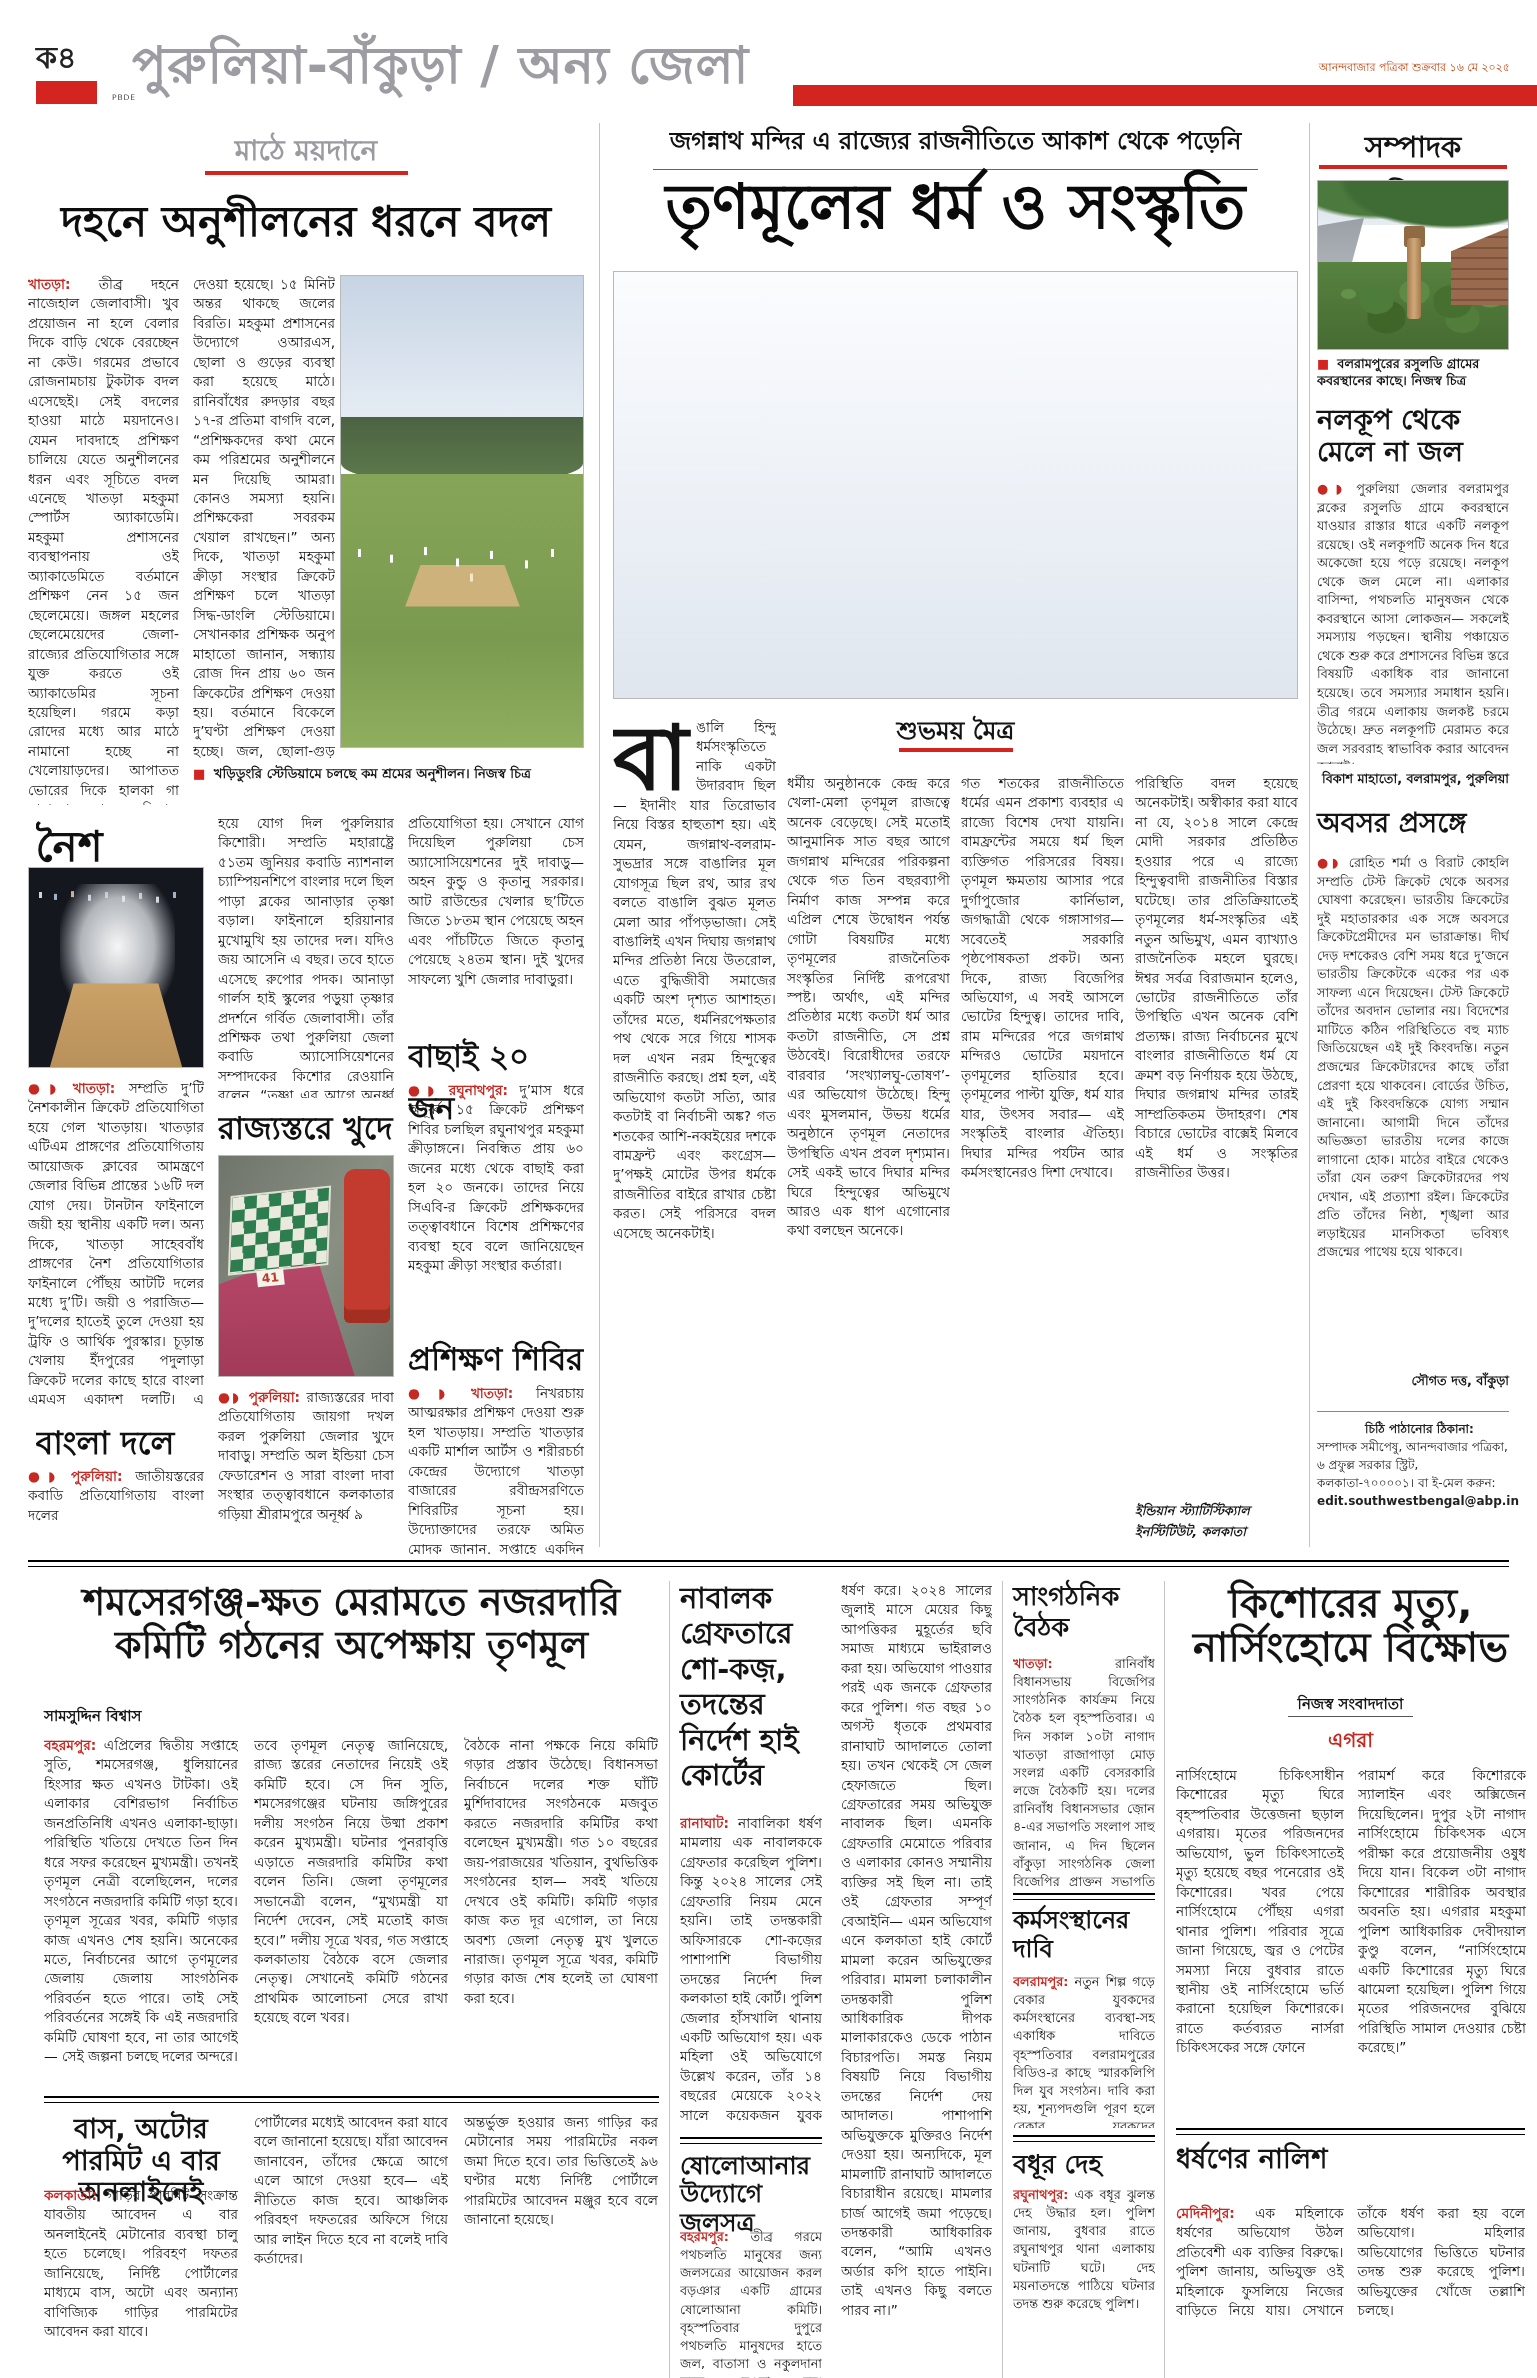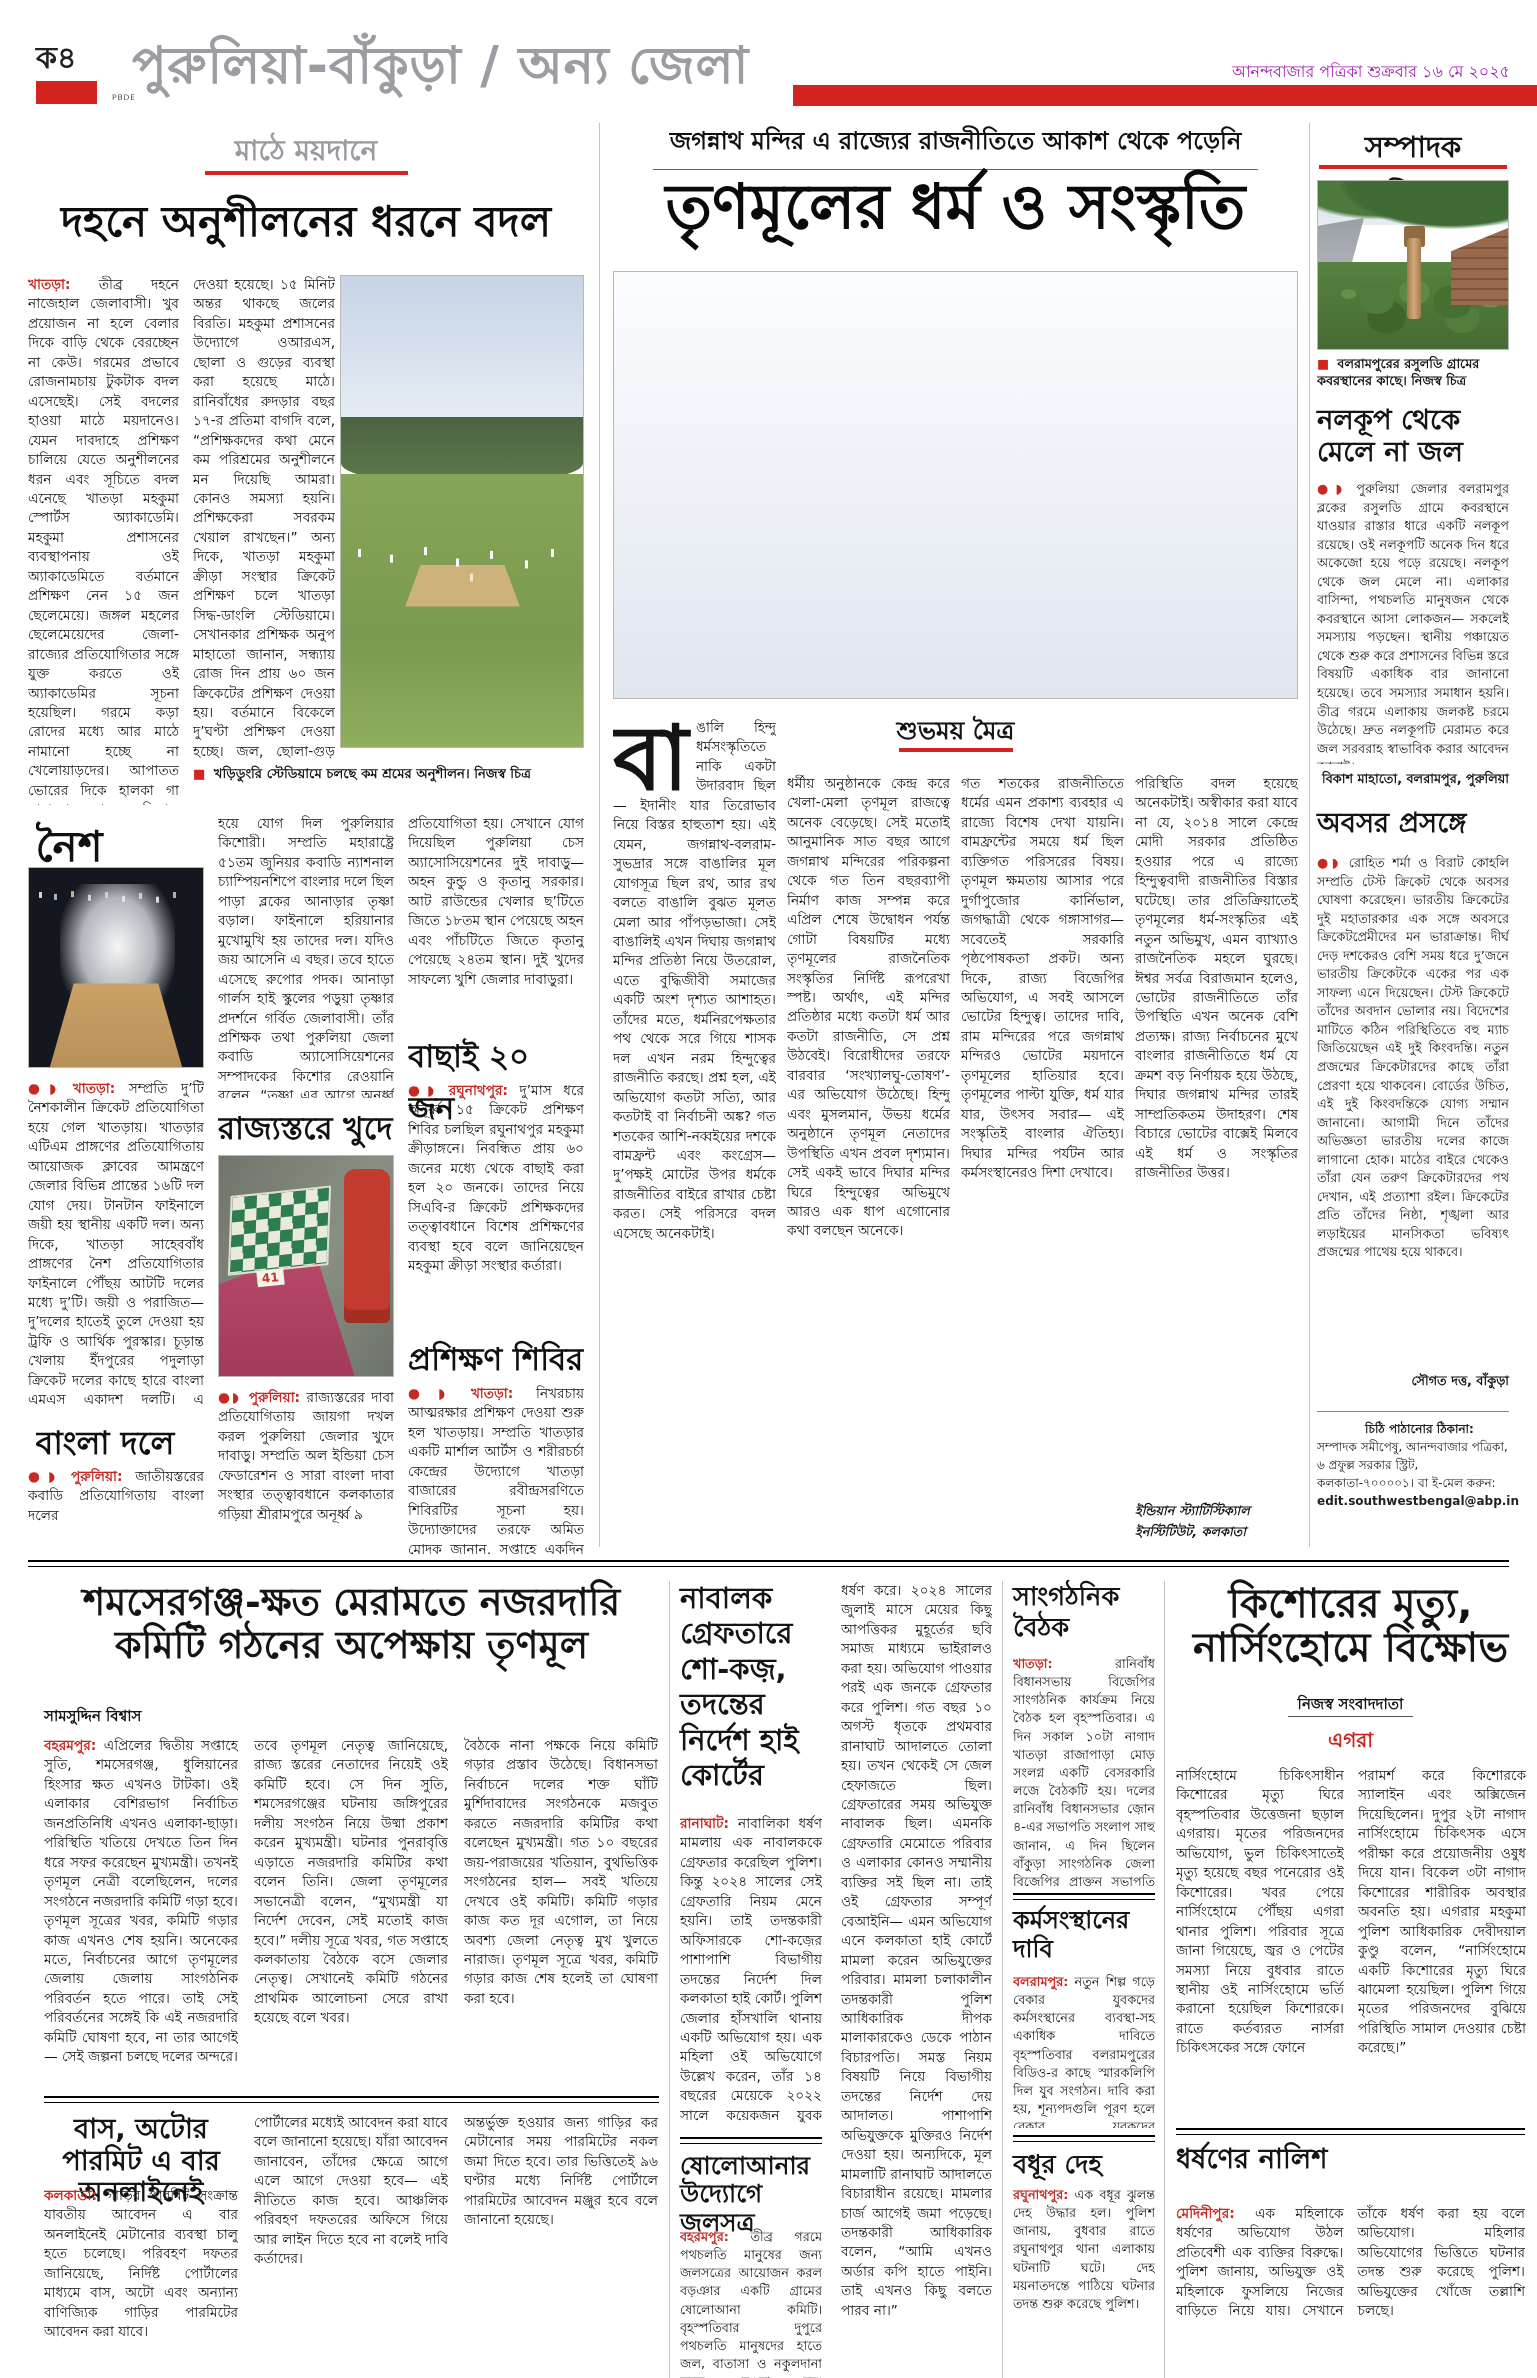--- a/index.html
+++ b/index.html
@@ -12,21 +12,21 @@
   .capmark{color:#d42420;margin-right:3.8px;}
   .caption{font-weight:bold;font-size:13.2px;line-height:1.3;overflow:hidden;}
   .subhead{font-weight:bold;color:#101010;overflow:hidden;}
   .vrule{position:absolute;width:0.9px;background:#c4c4c4;}
   .drule{position:absolute;height:6.6px;border-top:2.8px solid #000;border-bottom:0.9px solid #000;box-sizing:border-box;}
   .redbar{background:#d42420;}
   
   .pagecode{font-size:30px;font-weight:bold;color:#222;}
   .pbde{font-size:7.6px;color:#444;letter-spacing:0.9px;}
   .masthead{font-size:51px;font-weight:bold;color:#9c9ca2;letter-spacing:0.9px;white-space:nowrap;}
-  .issueline{font-size:16px;color:#a21caf;white-space:nowrap;}
+  .issueline{font-size:11px;color:#c2410c;white-space:nowrap;}
   
   .seclabel{font-size:28px;font-weight:bold;color:#9a9aa0;text-align:center;}
   .lf-headline{font-size:42px;font-weight:bold;text-align:center;line-height:1.1;color:#0d0d0d;}
   
   .kicker{font-size:24px;font-weight:bold;text-align:center;color:#111;}
   .kicker-inner{display:inline-block;border-bottom:0.9px solid #666;padding:0 17px 7.6px;}
   .cf-headline{font-size:62px;font-weight:bold;text-align:center;line-height:1.05;color:#0a0a0a;}
   .byline{font-size:24.6px;font-weight:bold;text-align:center;}
   .dropcap{float:left;font-size:89px;line-height:.78;font-weight:bold;margin:5.7px 7.6px 0 0;}
   .credit{font-style:italic;font-weight:bold;font-size:12.8px;}

